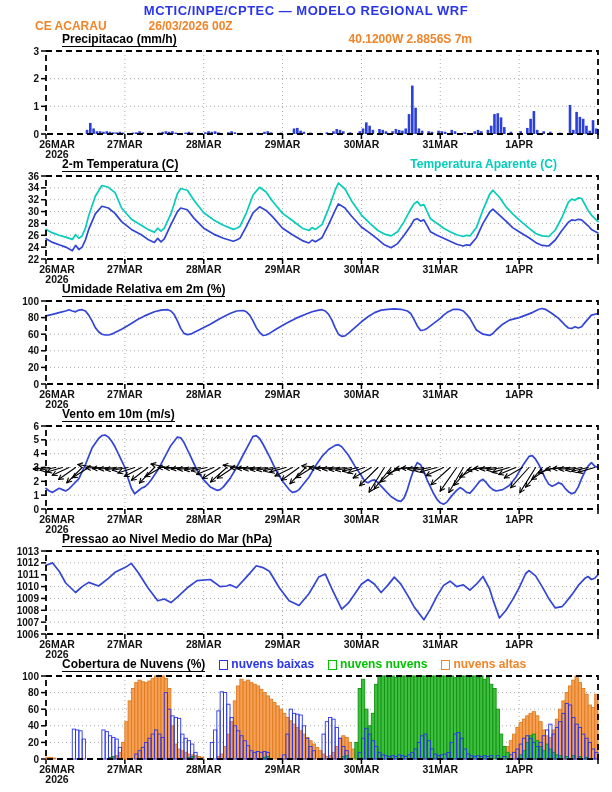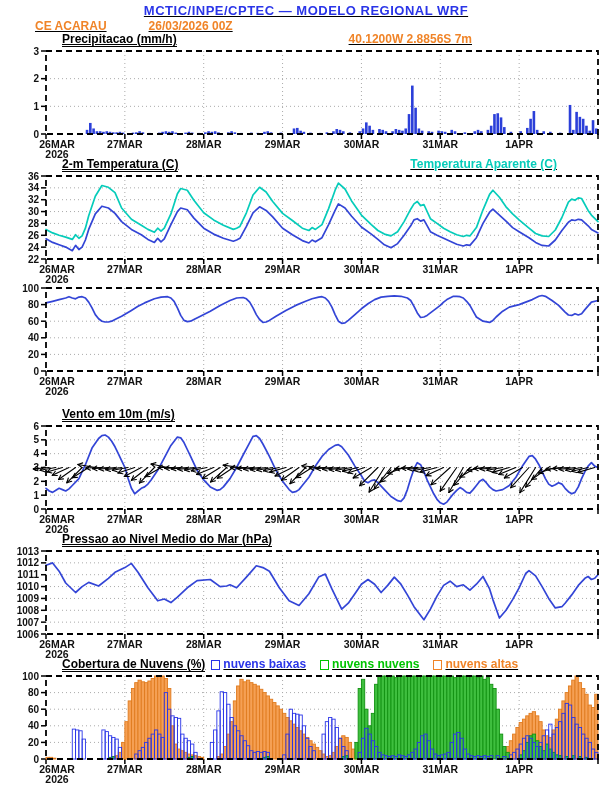--- a/index.html
+++ b/index.html
@@ -1,24 +1,24 @@
 <!DOCTYPE html>
 <html><head>
 <meta charset="utf-8">
 <style>
   html,body{margin:0;padding:0;background:#fff;}
   body{width:612px;height:792px;font-family:"Liberation Sans",sans-serif;overflow:hidden;}
-  .sheet{width:612px;height:584px;text-decoration:underline;}
+  .sheet{width:612px;height:584px;}
   .header{padding-top:3px;}
   .main-title{text-align:center;font-size:13px;font-weight:700;letter-spacing:.5px;}
   .subrow{display:flex;font-size:12px;font-weight:700;margin-top:1px;}
   .station{margin-left:35px;}
   .rundate{margin-left:42px;}
   .panel{height:125px;}
-  .titlerow{height:13px;line-height:13px;display:flex;align-items:center;font-size:12px;font-weight:700;}
+  .titlerow{height:13px;line-height:13px;display:flex;align-items:center;font-size:12px;font-weight:700;gap:8px;}
   .ptitle{margin-left:62px;border-bottom:1.5px solid #000;padding-bottom:0px;color:#000;}
   .rlab1{margin-left:auto;margin-right:140px;}
   .rlab2{margin-left:auto;margin-right:55px;}
   .legend{display:flex;align-items:center;margin-left:6px;gap:14px;margin-right:6px;}
   .lgd{display:flex;align-items:center;gap:3px;}
   .sq{display:inline-block;width:7px;height:8px;border:1.5px solid #000;background:transparent;}
   svg{display:block;}
   svg text{font-family:"Liberation Sans",sans-serif;}
   .grid{stroke:#aaaaaa;stroke-width:1;stroke-dasharray:1 3;}
   .tick{stroke:#000;stroke-width:1.5;}
@@ -239,20 +239,23 @@
         <text x="440.2857142857143" y="102" class="xlab" text-anchor="middle">31MAR</text>
         <text x="519.1428571428571" y="102" class="xlab" text-anchor="middle">1APR</text>
         <text x="57" y="111.5" class="xlab" text-anchor="middle">2026</text>
         <polyline points="46.0,67.8 52.6,71.4 59.1,73.8 65.7,76.1 72.3,79.7 75.6,74.4 78.9,78.5 82.1,76.1 85.4,69.0 88.7,58.4 95.3,42.9 101.9,35.2 108.4,37.0 115.0,42.4 121.6,50.6 131.4,58.4 141.3,63.7 147.9,68.4 154.4,71.4 157.7,67.3 161.0,70.8 164.3,67.8 170.9,53.6 177.4,40.6 180.7,37.0 187.3,38.8 193.9,47.1 203.7,57.2 213.6,63.1 223.4,67.3 233.3,70.2 236.6,69.0 239.9,67.3 246.4,55.4 253.0,41.8 259.6,35.8 266.1,39.4 272.7,45.9 282.6,57.2 292.4,63.7 302.3,69.6 308.9,72.0 312.1,69.0 315.4,70.8 322.0,66.7 328.6,53.6 335.1,39.4 338.4,32.9 345.0,37.0 351.6,45.3 361.4,56.0 371.3,63.1 377.9,68.4 384.4,73.8 391.0,76.7 397.6,72.6 404.1,64.3 410.7,54.8 414.0,48.9 417.3,47.7 420.6,50.1 423.9,48.9 430.4,60.7 437.0,64.3 443.6,67.3 450.1,70.2 456.7,73.2 463.3,75.0 466.6,73.8 469.9,74.4 476.4,66.7 483.0,52.4 489.6,41.2 492.9,38.2 499.4,44.1 506.0,50.1 512.6,56.6 519.1,60.7 529.0,66.7 535.6,71.4 542.1,74.4 548.7,75.0 555.3,69.0 561.9,59.5 568.4,51.2 571.7,48.9 575.0,49.5 578.3,48.3 581.6,48.9 588.1,54.8 591.4,58.4 598.0,61.9" fill="none" stroke="#3345d6" stroke-width="1.7" stroke-linejoin="round" stroke-linecap="round"></polyline>
         <polyline points="46.0,58.4 52.6,61.9 59.1,64.3 65.7,66.1 72.3,68.4 75.6,63.7 78.9,67.3 82.1,64.9 85.4,57.2 88.7,44.7 95.3,25.2 101.9,14.5 108.4,16.3 115.0,21.6 121.6,37.0 131.4,48.3 141.3,54.2 147.9,58.4 154.4,61.3 157.7,57.2 161.0,60.1 164.3,57.2 170.9,42.9 177.4,22.8 180.7,17.5 187.3,19.2 193.9,29.3 203.7,41.8 213.6,48.9 223.4,54.2 233.3,58.4 236.6,57.2 239.9,55.4 246.4,41.8 253.0,24.0 259.6,16.3 266.1,21.0 272.7,30.5 282.6,42.4 292.4,49.5 302.3,57.2 308.9,59.5 312.1,56.6 315.4,58.4 322.0,53.6 328.6,37.6 335.1,19.2 338.4,12.1 345.0,18.0 351.6,29.9 361.4,44.1 371.3,53.6 377.9,59.5 384.4,63.1 391.0,64.9 397.6,60.7 404.1,50.6 410.7,38.2 414.0,32.9 417.3,30.5 420.6,34.6 423.9,33.5 430.4,47.7 437.0,52.4 443.6,57.2 450.1,60.7 456.7,63.7 463.3,65.5 466.6,64.3 469.9,64.9 476.4,56.6 483.0,38.8 489.6,23.4 492.9,19.2 499.4,26.3 506.0,35.8 512.6,42.9 519.1,48.9 529.0,57.2 535.6,62.5 542.1,64.9 548.7,65.5 555.3,59.0 561.9,46.5 568.4,31.1 571.7,28.1 575.0,29.3 578.3,26.9 581.6,27.5 588.1,39.4 591.4,44.1 598.0,50.6" fill="none" stroke="#06ccba" stroke-width="1.7" stroke-linejoin="round" stroke-linecap="round"></polyline>
         <rect x="46" y="5" width="552" height="83" class="frame"></rect>
       </svg>
   </section>
 
   <section class="panel">
+    <div class="titlerow">
+      <span class="ptitle">Umidade Relativa em 2m (%)</span>
+    </div>
     <svg width="612" height="112">
         <line x1="41" y1="88" x2="46" y2="88" class="tick"></line>
         <text x="39" y="91.5" class="ylab" text-anchor="end">0</text>
         <line x1="46" y1="71.4" x2="598" y2="71.4" class="grid"></line>
         <line x1="41" y1="71.4" x2="46" y2="71.4" class="tick"></line>
         <text x="39" y="74.9" class="ylab" text-anchor="end">20</text>
         <line x1="46" y1="54.8" x2="598" y2="54.8" class="grid"></line>
         <line x1="41" y1="54.8" x2="46" y2="54.8" class="tick"></line>
         <text x="39" y="58.3" class="ylab" text-anchor="end">40</text>
         <line x1="46" y1="38.2" x2="598" y2="38.2" class="grid"></line>

